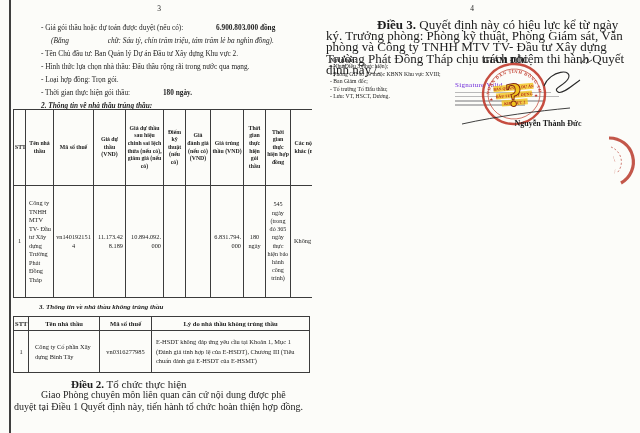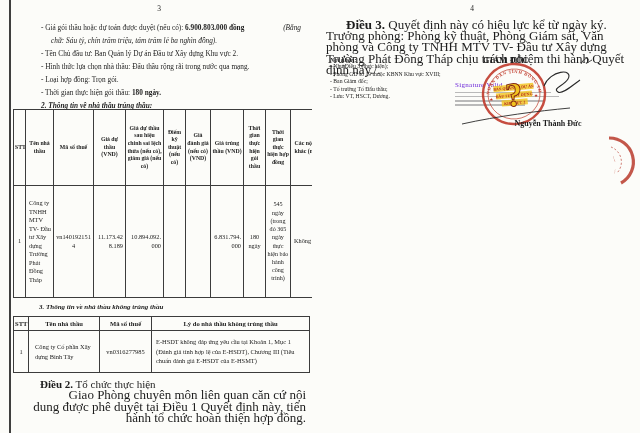--- a/index.html
+++ b/index.html
@@ -7,21 +7,21 @@
           font-family:"Liberation Serif","DejaVu Serif",serif;color:#1c1c1c;}
   .edge-line{position:absolute;left:9px;top:0;width:2px;height:433px;background:#3f3f3f;}
   .page{position:absolute;top:0;height:433px;overflow:hidden;}
   .page-left{left:11px;width:301px;}
   .page-right{left:318px;width:322px;}
   .pgnum{position:absolute;top:4px;left:0;width:296px;text-align:center;font-size:7.5px;}
   
   .intro{position:absolute;top:21px;left:3px;width:294px;font-size:7.3px;line-height:13px;}
   .para{text-indent:27px;margin:0;}
   .it{font-style:italic;padding-left:37px;}
-  .bd{font-weight:bold;}
+  .bd{font-weight:bold;margin-left:31px;}
   .sec-title{font-weight:bold;font-style:italic;}
   
   table{table-layout:fixed;border-collapse:collapse;}
   .t1{position:absolute;top:109px;left:2px;width:318px;}
   .t1 th,.t1 td{border:1px solid #3c3c3c;overflow:hidden;}
   .t1 th{font-size:5.8px;font-weight:bold;text-align:center;line-height:1.3;padding:1px;}
   .t1 td{font-size:6.3px;line-height:1.35;vertical-align:middle;}
   .t1 .hdr-row{height:76px;}
   .t1 .data-row{height:112px;}
   .ctr{text-align:center;}
@@ -30,21 +30,21 @@
   .name-cell{text-align:left;padding:1px 1px 1px 3px;}
   .t2{position:absolute;top:316px;left:2px;width:296px;}
   .t2 th,.t2 td{border:1px solid #3c3c3c;overflow:hidden;}
   .t2 th{font-size:6.6px;font-weight:bold;text-align:center;padding:1px;}
   .t2 td{font-size:6.4px;line-height:9.5px;vertical-align:middle;}
   .t2 .hdr-row{height:14px;}
   .t2 .data-row{height:42px;}
   .reason-cell{text-align:left;padding:2px 4px;}
   .sec3{position:absolute;top:303px;left:28px;font-size:7px;}
   .dieu2-head{position:absolute;top:378px;left:29px;font-size:11px;}
-  .dieu2-body{position:absolute;top:389px;left:3px;width:292px;font-size:13px;line-height:11.5px;text-indent:27px;text-align:right;}
+  .dieu2-body{position:absolute;top:389px;left:3px;width:292px;font-size:10px;line-height:11.5px;text-indent:27px;}
   
   .dieu3{position:absolute;top:19px;left:8px;width:308px;font-size:13px;line-height:11.2px;text-indent:20px;}
   .noinhan{position:absolute;top:56px;left:12px;width:150px;}
   .nn-title{font-size:6.2px;font-weight:bold;font-style:italic;}
   .nn-item{font-size:5.7px;line-height:7.6px;}
   .director{position:absolute;top:56px;left:165px;width:130px;text-align:left;
             font-weight:bold;font-size:8.2px;letter-spacing:.3px;}
   .flick{position:absolute;top:56px;left:262px;}
   .sig-valid{position:absolute;top:81px;left:137px;width:118px;color:#6d28d9;}
   .sv-text{font-size:7px;letter-spacing:.3px;}

